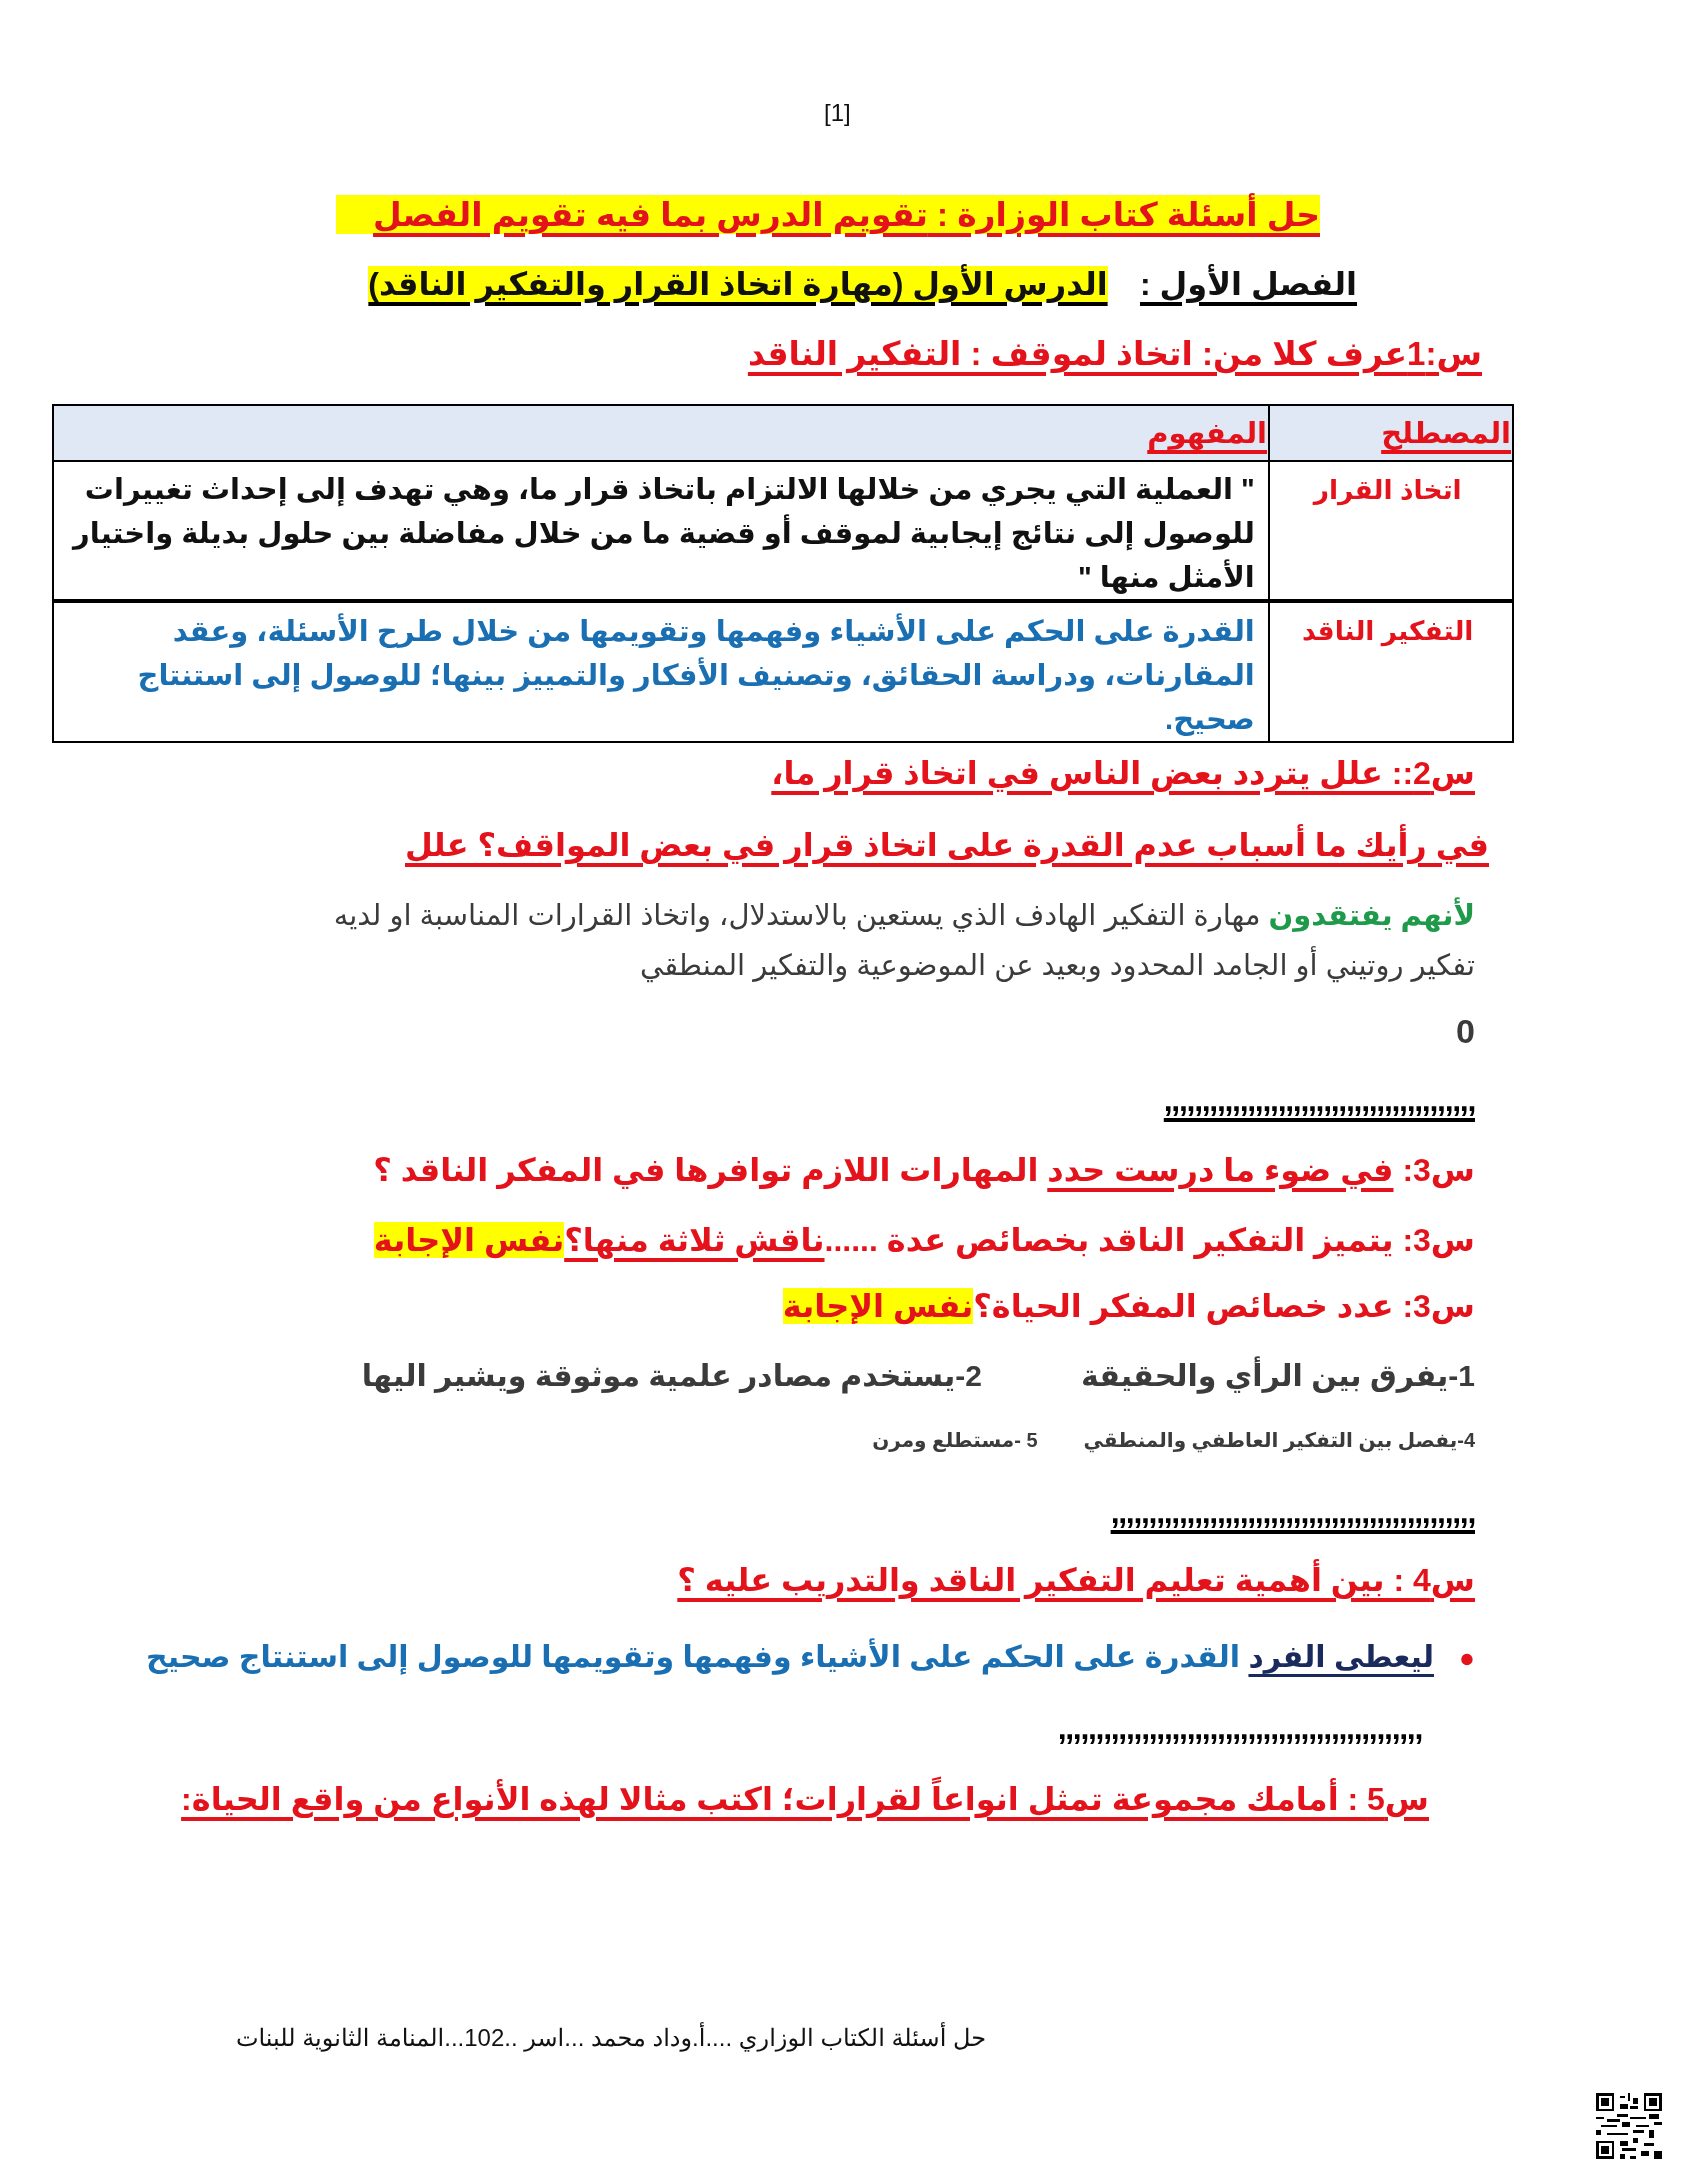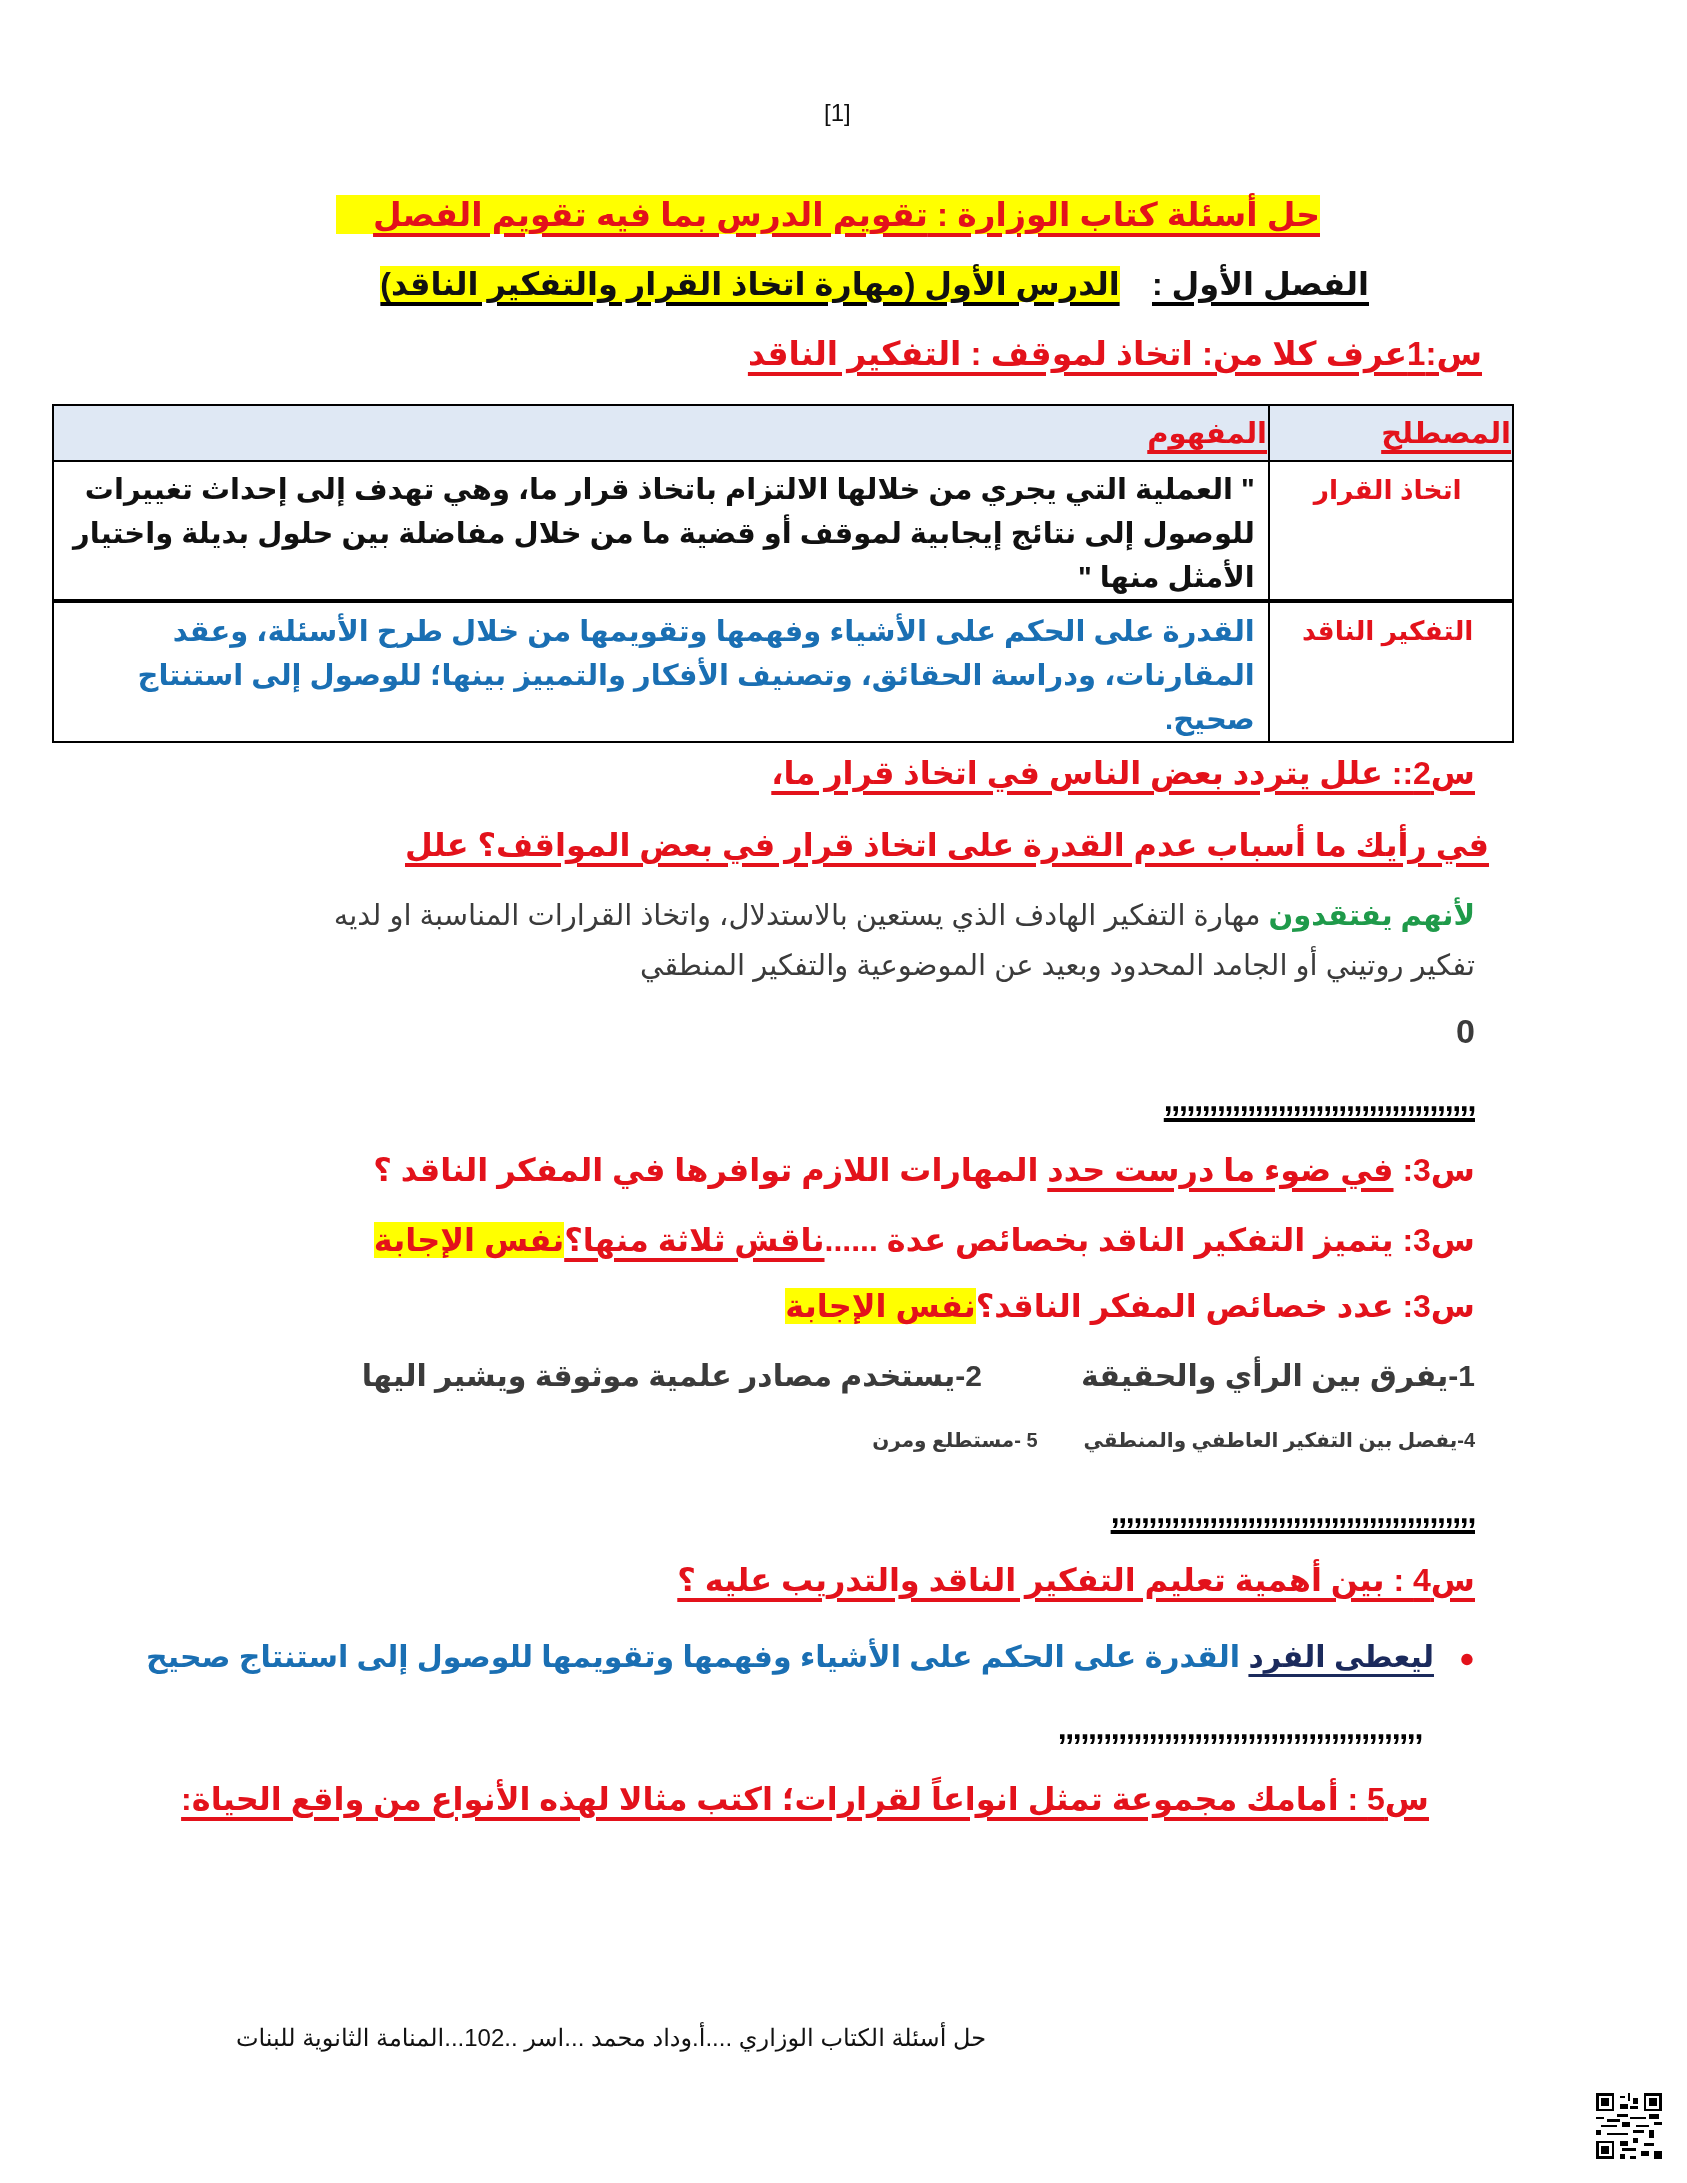--- a/index.html
+++ b/index.html
@@ -16,21 +16,21 @@
   .hl { background: #ffff00; }
   .ul-red { text-decoration: underline; text-decoration-color: #e3121b; text-decoration-thickness: 4px; text-underline-offset: 6.6px; }
   .ul-black { text-decoration: underline; text-decoration-color: #000; text-decoration-thickness: 4px; text-underline-offset: 6.6px; }
   .ul-navy { text-decoration: underline; text-decoration-color: #1b2a5c; text-decoration-thickness: 3.3px; text-underline-offset: 6.6px; }
 
   #page-num { left: 824px; top: 99px; font-size: 24px; color: #111; font-family: "Liberation Sans", sans-serif; }
 
   .line { right: 0; white-space: nowrap; font-weight: bold; font-family: "Liberation Sans", "DejaVu Sans", sans-serif; }
 
   #title { top: 195px; right: 367px; font-size: 33px; }
-  #chapter { top: 265px; right: 318px; font-size: 32px; }
+  #chapter { top: 265px; right: 330px; font-size: 32px; }
   #q1 { top: 334px; right: 205px; font-size: 33px; }
 
   
   #def-table { left: 52px; top: 404px; width: 1462px; border-collapse: collapse; direction: rtl; }
   #def-table td, #def-table th { border: 2px solid #000; vertical-align: top; font-family: "Liberation Sans", "DejaVu Sans", sans-serif; font-weight: bold; }
   #def-table th { background: #dfe8f4; height: 52px; font-size: 29px; text-align: right; vertical-align: middle; }
   #def-table .term-col { width: 225px; padding-left: 16px; }
   #def-table .term { font-size: 26.5px; color: #e3121b; padding: 12px 13.2px 0 6.6px; text-align: center; }
   #def-table .def { font-size: 29px; line-height: 44px; padding: 5.3px 13.2px 0 13.2px; text-align: right; }
   #def-table tr.r1 td { height: 123px; }
@@ -114,21 +114,21 @@
 
 <div id="sep1" class="abs line sep ul-black">,,,,,,,,,,,,,,,,,,,,,,,,,,,,,,,,,,,,,,,,,</div>
 
 <div id="q3a" class="abs line rtl red">
   <span>س3: </span><span class="ul-red">في ضوء ما درست حدد</span><span> المهارات اللازم توافرها في المفكر الناقد ؟</span>
 </div>
 <div id="q3b" class="abs line rtl red">
   <span>س3: يتميز التفكير الناقد بخصائص عدة  ......</span><span class="ul-red">ناقش ثلاثة منها؟</span><span class="hl">نفس الإجابة</span>
 </div>
 <div id="q3c" class="abs line rtl red">
-  <span>س3: عدد خصائص المفكر الناقد؟</span><span class="hl">نفس الإجابة</span>
+  <span>س3: عدد خصائص المفكر الحياة؟</span><span class="hl">نفس الإجابة</span>
 </div>
 
 <div id="list-row1" class="abs line rtl dark">
   <span>1-يفرق بين الرأي والحقيقة</span><span class="gap"></span><span>2-يستخدم مصادر علمية موثوقة ويشير اليها</span>
 </div>
 <div id="list-row2" class="abs line rtl dark">
   <span>4-يفصل بين التفكير العاطفي والمنطقي</span><span class="gap2"></span><span>5 -مستطلع ومرن</span>
 </div>
 
 <div id="sep2" class="abs line sep ul-black">,,,,,,,,,,,,,,,,,,,,,,,,,,,,,,,,,,,,,,,,,,,,,,,,</div>

